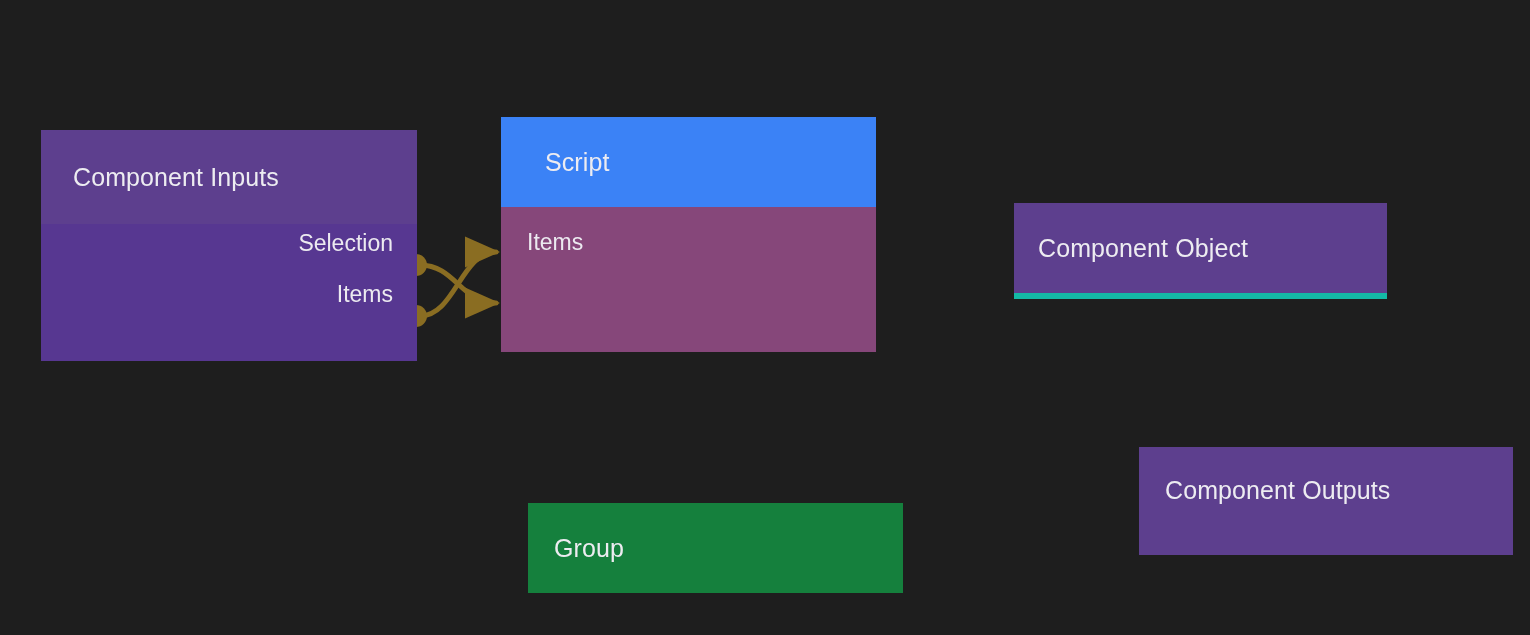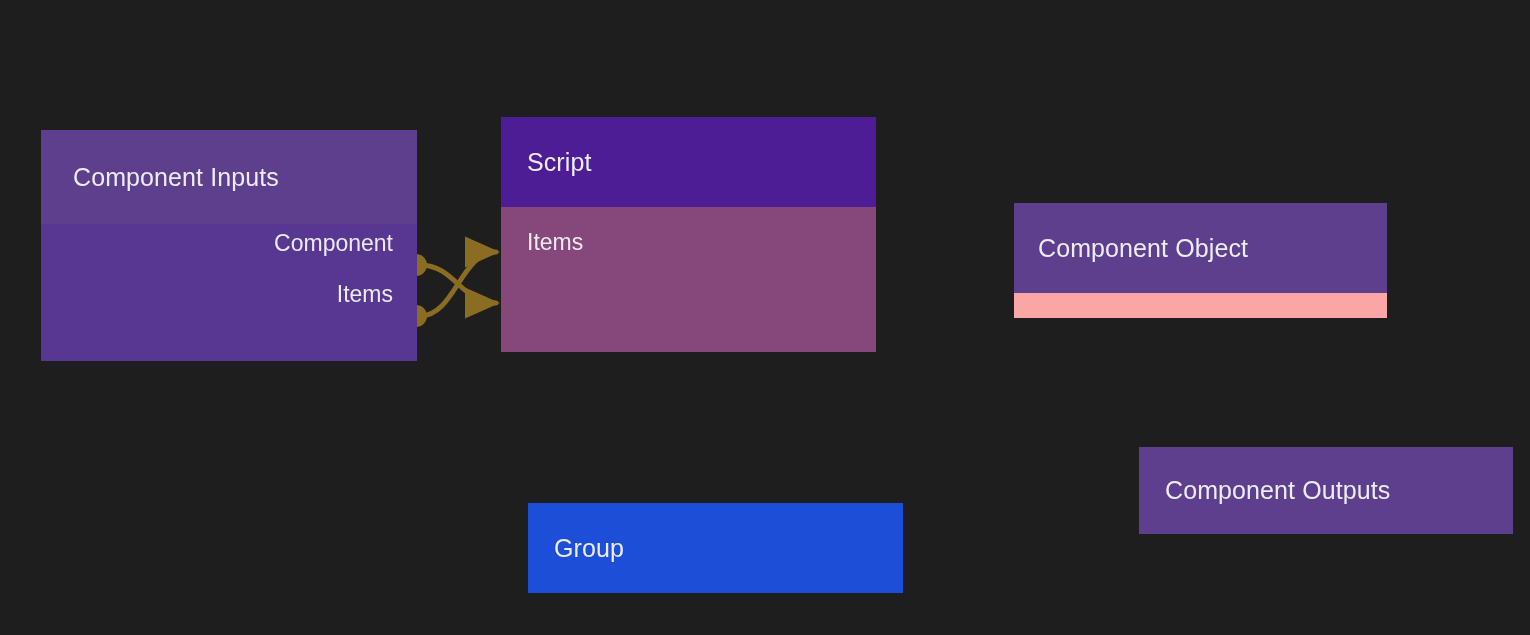--- a/index.html
+++ b/index.html
@@ -87,53 +87,53 @@
     background: #5d3f8e;
   }
   #node-component-inputs .node-body { height: 137px; }
 
   #node-script {
     left: 501px; top: 117px;  width: 375px;  height: 235px;
     background: #86477a;
   }
   #node-script .node-header {
     height: 90px;
-    padding-left: 26px;
-    background: #4c1d95;
+    padding-left: 44px;
+    background: #3b82f6;
   }
   #node-script .node-body { height: 145px; }
 
   #node-component-object {
-    left: 1014px; top: 203px; width: 373px; height: 115px;
-    background: #fca5a5;
+    left: 1014px; top: 203px; width: 373px; height: 96px;
+    background: #14b8a6;
   }
   #node-component-object .node-header {
     height: 90px;
     padding-left: 24px;
     background: #5d3f8e;
   }
 
   #node-component-outputs {
-    left: 1139px; top: 447px; width: 374px; height: 87px;
+    left: 1139px; top: 447px; width: 374px; height: 108px;
     background: #5d3f8e;
   }
   #node-component-outputs .node-header {
     height: 87px;
     padding-left: 26px;
     background: #5d3f8e;
   }
 
   #node-group {
     left: 528px; top: 503px; width: 375px; height: 90px;
     background: #3d4f68;
   }
   #node-group .node-header {
     height: 90px;
     padding-left: 26px;
-    background: #1d4ed8;
+    background: #15803d;
   }
 </style>
 </head>
 <body>
 
 <div id="canvas">
 
   <svg id="wires" viewBox="0 0 1530 635" width="1530" height="635">
     <defs>
       <marker id="arrowhead" markerWidth="7" markerHeight="7" refX="6.2" refY="3.5" orient="auto" markerUnits="strokeWidth">
@@ -148,21 +148,21 @@
     <circle cx="416" cy="265" r="11" fill="#8a6d22"></circle>
     <circle cx="416" cy="316" r="11" fill="#8a6d22"></circle>
   </svg>
 
   <div class="node" id="node-component-inputs">
     <div class="node-header">
       <span class="node-title">Component Inputs</span>
     </div>
     <div class="node-body">
       <div class="port-row out" style="top:2px;">
-        <span class="port-label">Component</span>
+        <span class="port-label">Selection</span>
       </div>
       <div class="port-row out" style="top:53px;">
         <span class="port-label">Items</span>
       </div>
     </div>
   </div>
 
   <div class="node" id="node-script">
     <div class="node-header">
       <span class="node-title">Script</span>

